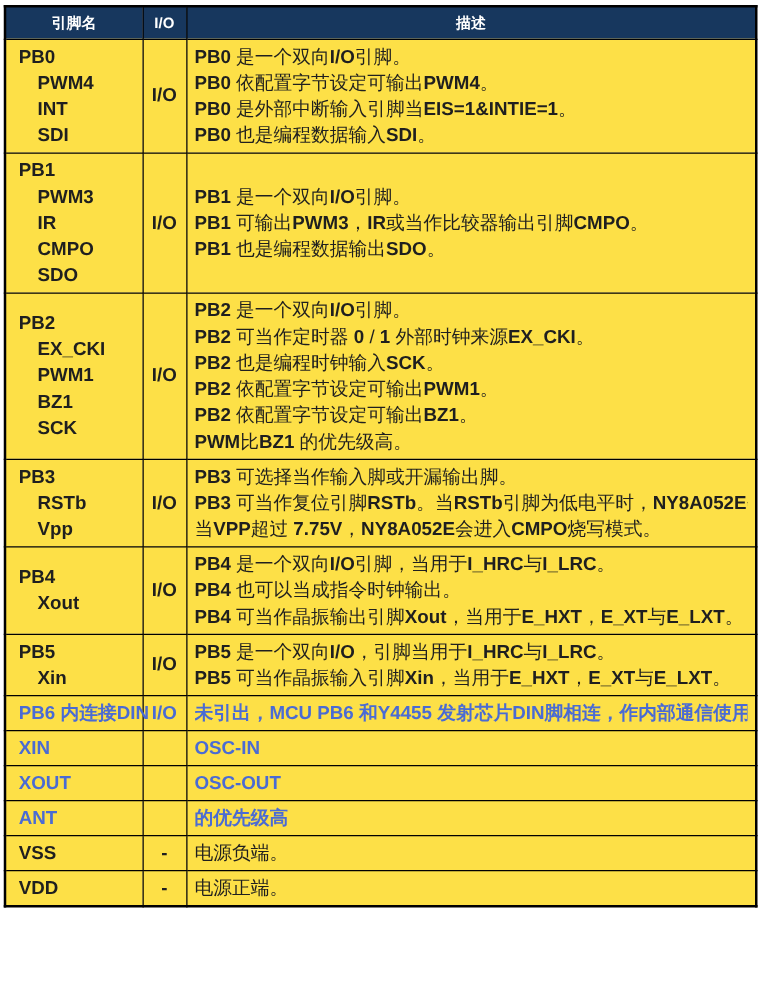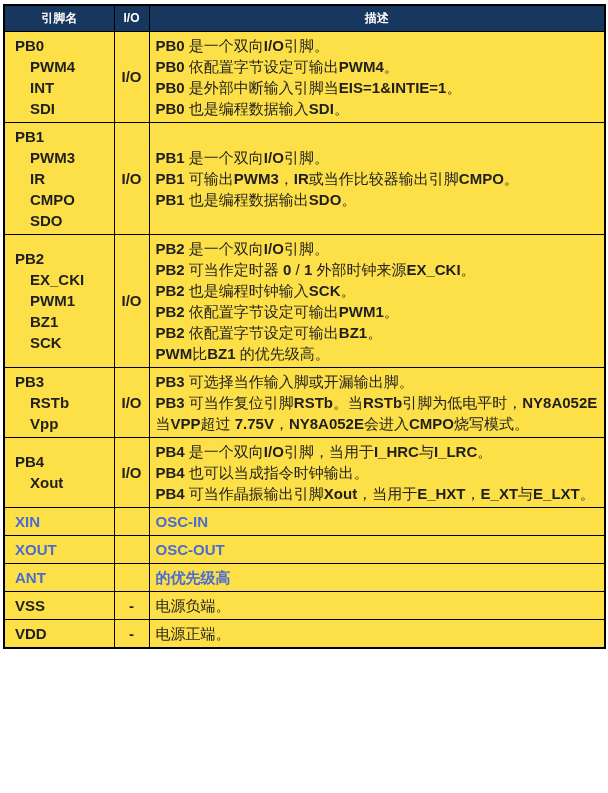--- a/index.html
+++ b/index.html
@@ -143,20 +143,40 @@
             <div class="pin-line">PB4</div>
             <div class="pin-line sub">Xout</div>
           </td>
     <td class="io-cell">I/O</td>
     <td class="desc-cell">
             <div class="desc-line"><b>PB4</b> 是一个双向<b>I/O</b>引脚，当用于<b>I_HRC</b>与<b>I_LRC</b>。</div>
             <div class="desc-line"><b>PB4</b> 也可以当成指令时钟输出。</div>
             <div class="desc-line"><b>PB4</b> 可当作晶振输出引脚<b>Xout</b>，当用于<b>E_HXT</b>，<b>E_XT</b>与<b>E_LXT</b>。</div>
           </td>
   </tr>
+        <tr>
+    <td class="pin-cell">
+            <div class="pin-line">PB5</div>
+            <div class="pin-line sub">Xin</div>
+          </td>
+    <td class="io-cell">I/O</td>
+    <td class="desc-cell">
+            <div class="desc-line"><b>PB5</b> 是一个双向<b>I/O</b>，引脚当用于<b>I_HRC</b>与<b>I_LRC</b>。</div>
+            <div class="desc-line"><b>PB5</b> 可当作晶振输入引脚<b>Xin</b>，当用于<b>E_HXT</b>，<b>E_XT</b>与<b>E_LXT</b>。</div>
+          </td>
+  </tr>
+        <tr class="blue">
+    <td class="pin-cell">
+            <div class="pin-line">PB6 内连接DIN</div>
+          </td>
+    <td class="io-cell">I/O</td>
+    <td class="desc-cell">
+            <div class="desc-line">未引出，<b>MCU</b> <b>PB6</b> 和<b>Y4455</b> 发射芯片<b>DIN</b>脚相连，作内部通信使用</div>
+          </td>
+  </tr>
         <tr class="blue">
     <td class="pin-cell">
             <div class="pin-line">XIN</div>
           </td>
     <td class="io-cell"></td>
     <td class="desc-cell">
             <div class="desc-line"><b>OSC</b>-<b>IN</b></div>
           </td>
   </tr>
         <tr class="blue">

